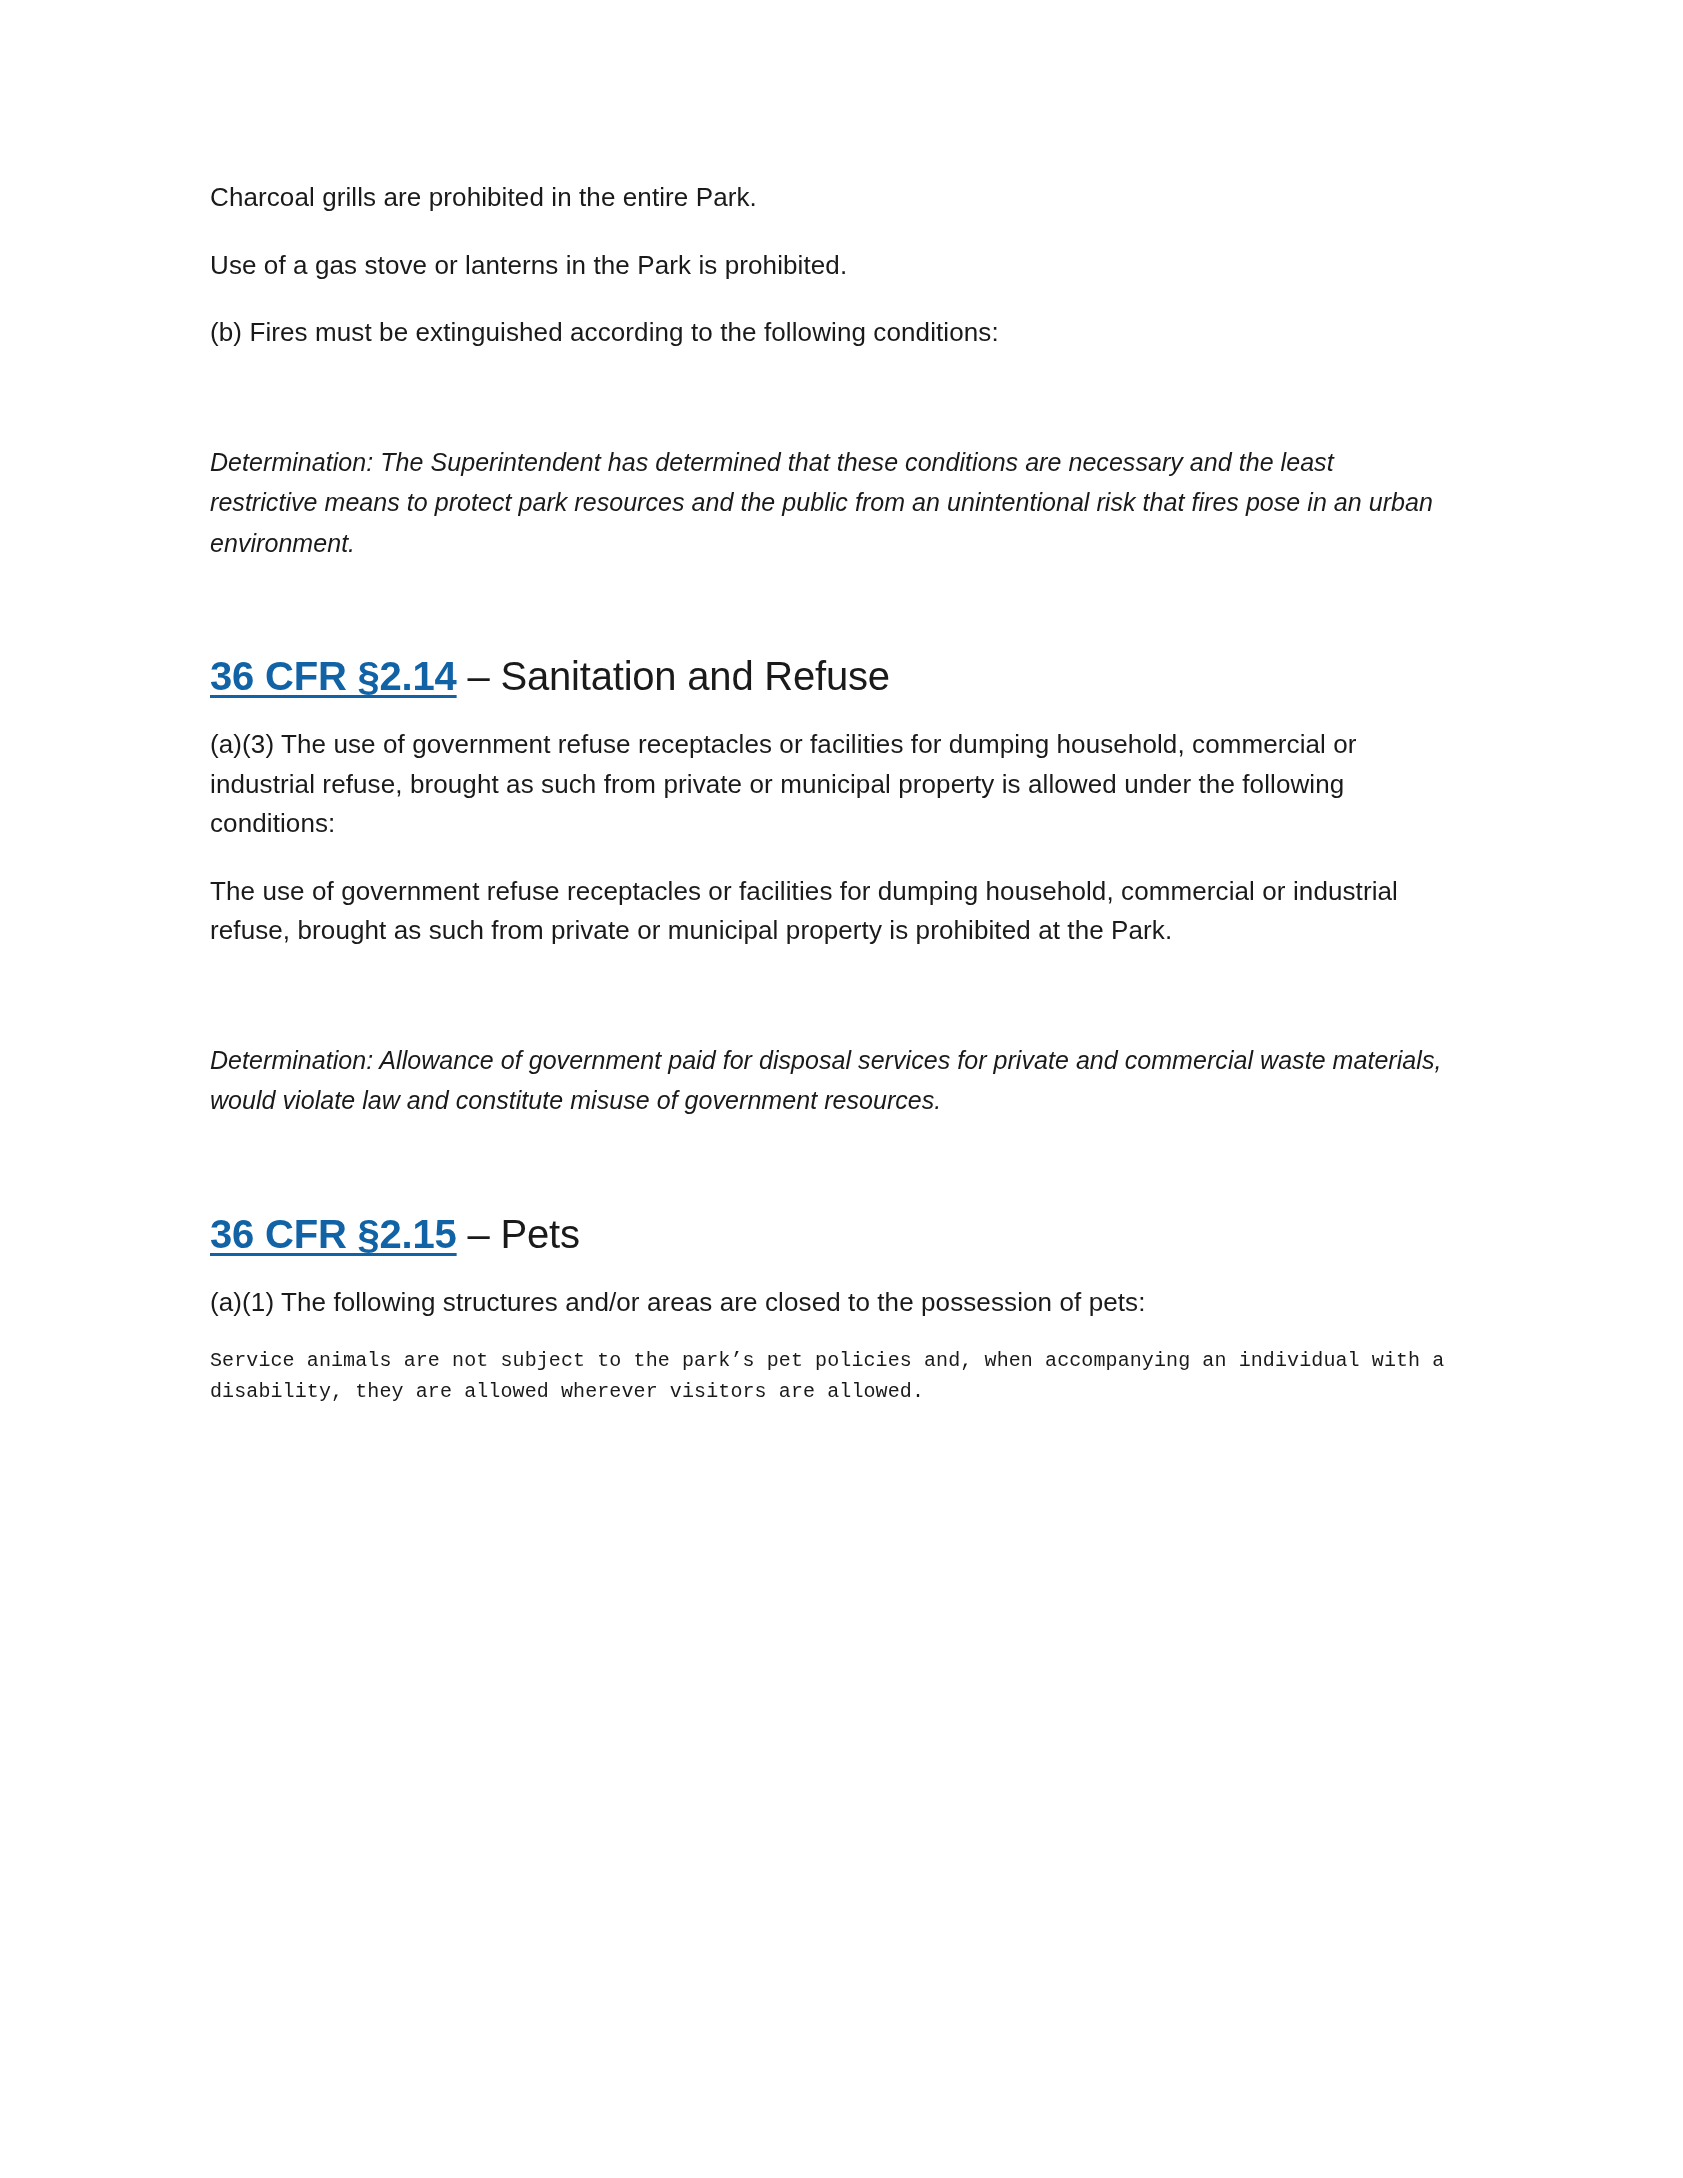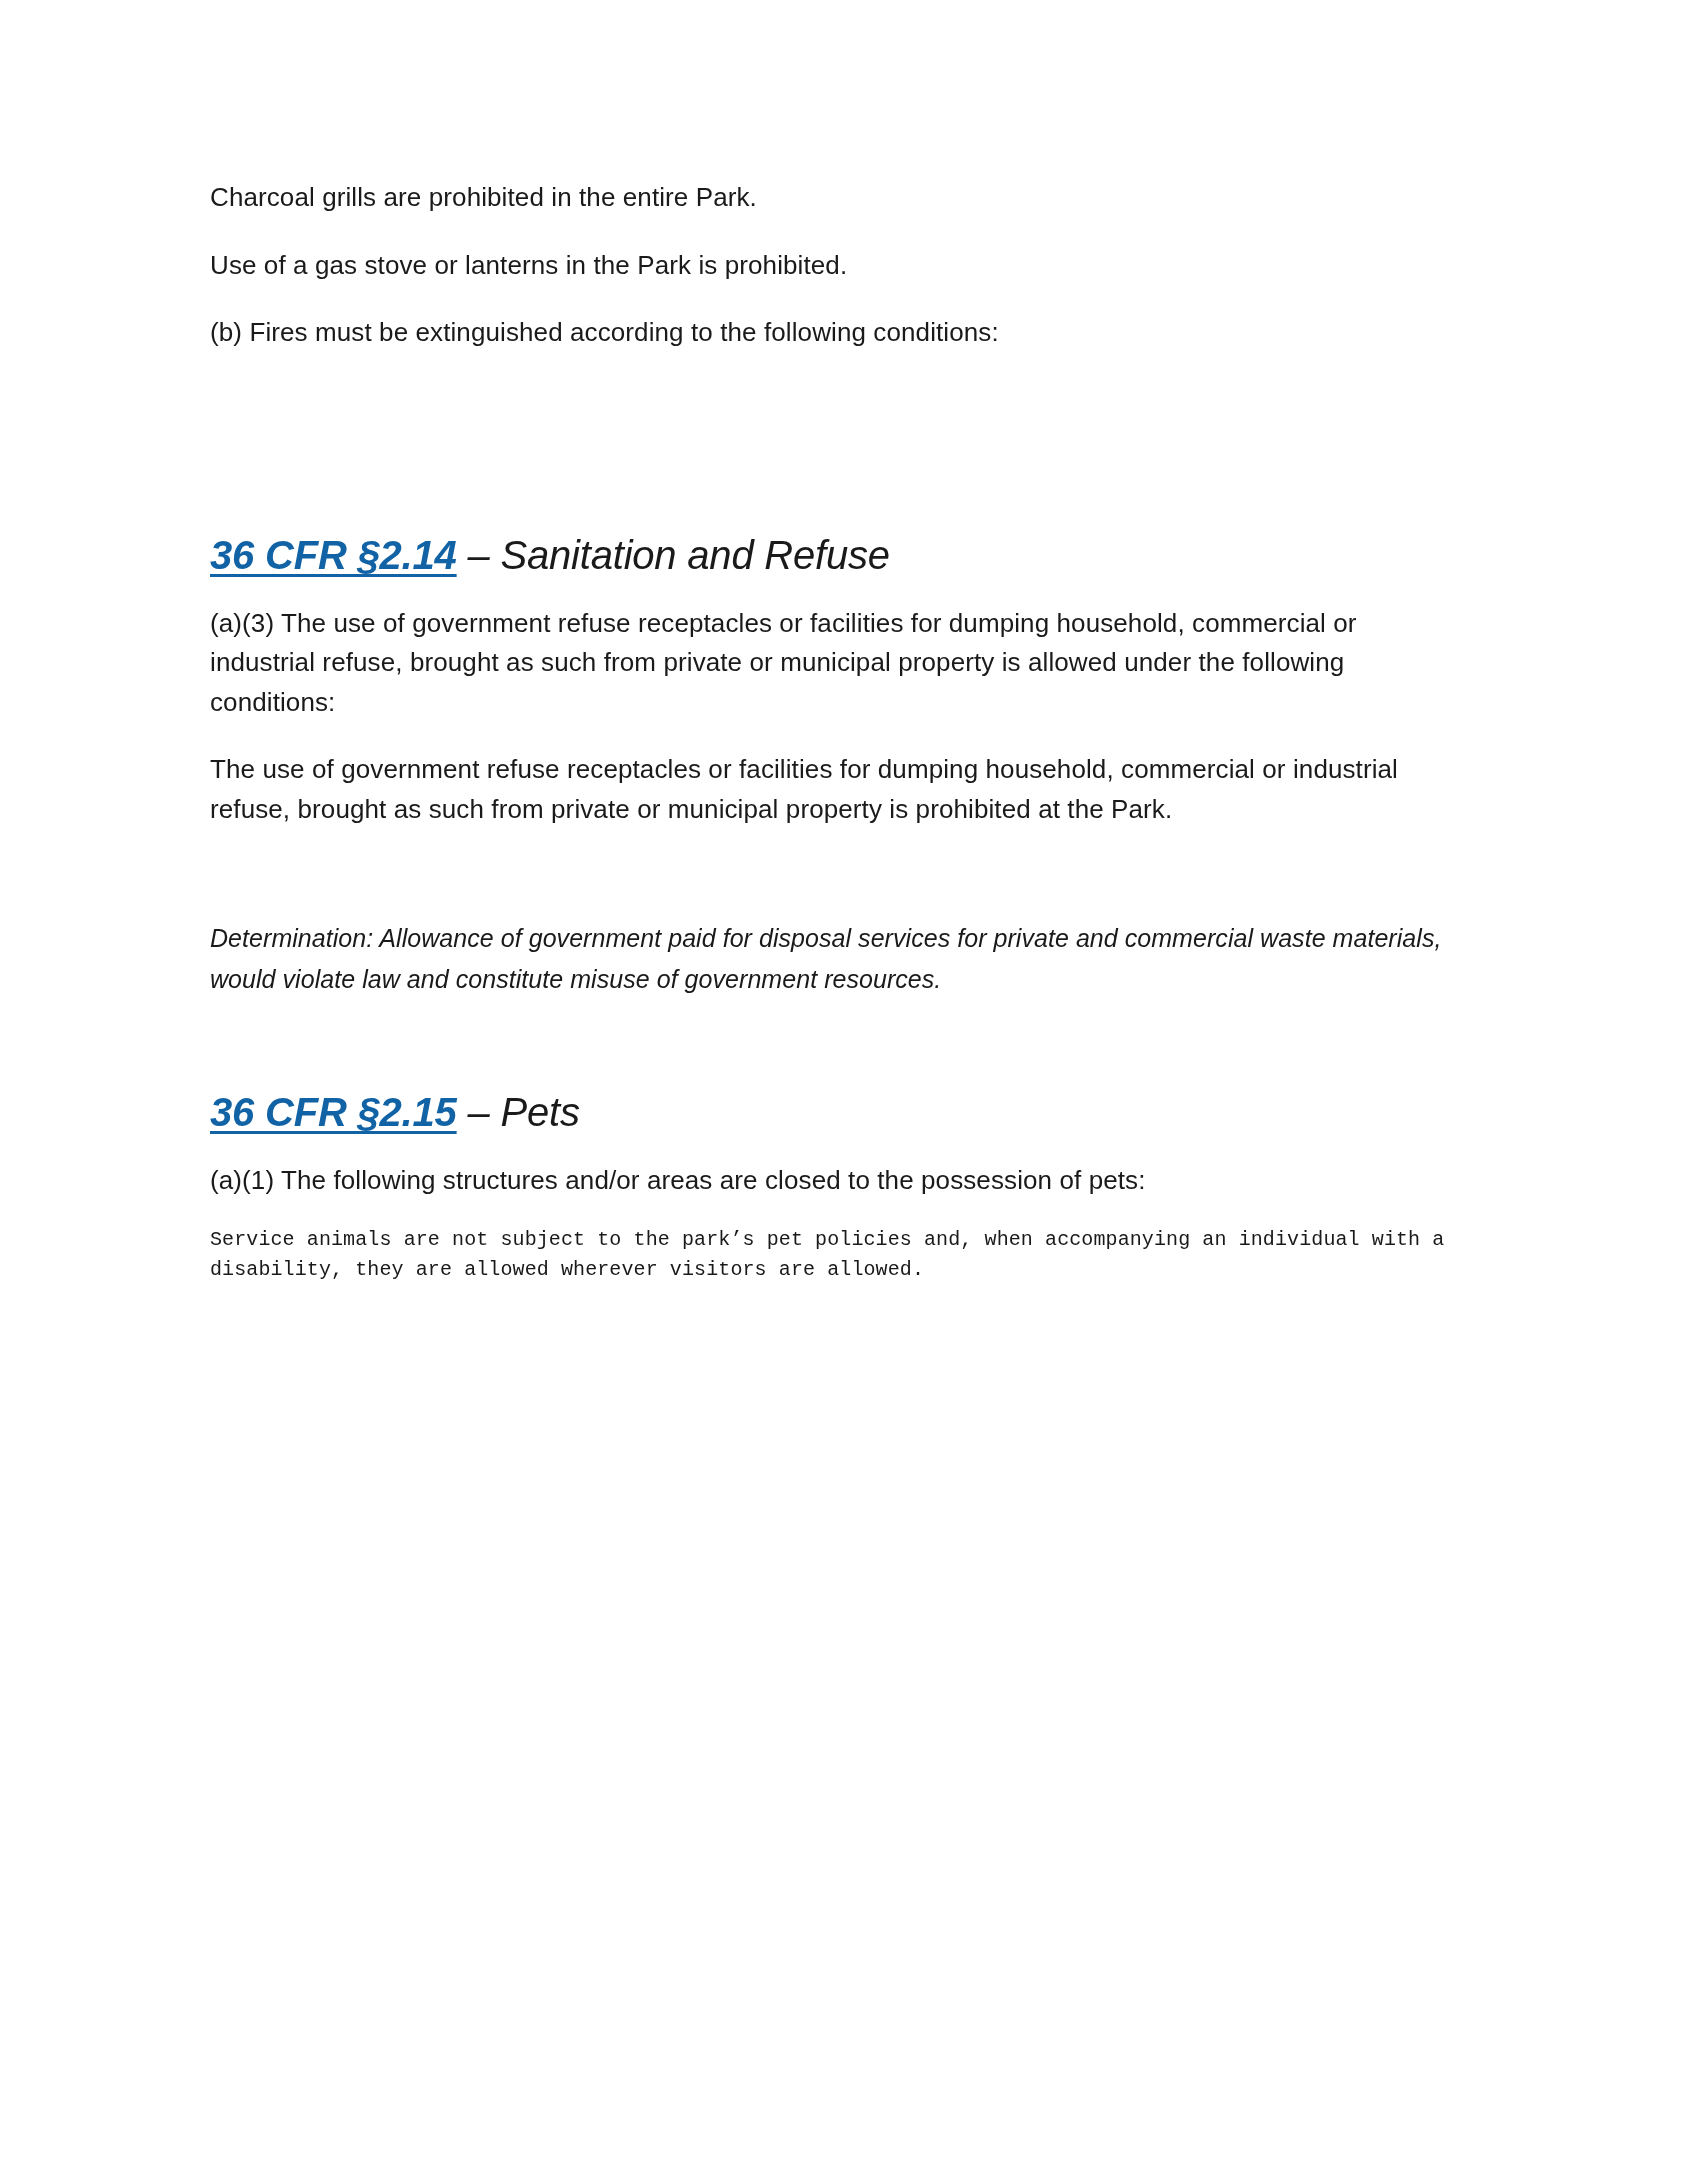--- a/index.html
+++ b/index.html
@@ -51,21 +51,20 @@
     letter-spacing: 0.05px;
   }
   .heading {
     font-family: "Liberation Sans", sans-serif;
     font-size: 40px;
     font-weight: 400;
     color: #1a1a1a;
     margin: 0 0 26px 0;
     letter-spacing: -0.2px;
     white-space: nowrap;
-    font-style: italic;
   }
   .heading .cfr-link {
     color: #1163A5;
     font-weight: 700;
     text-decoration: underline;
     text-underline-offset: 5px;
     text-decoration-thickness: 3px;
     cursor: pointer;
   }
   .heading .heading-rest {
@@ -81,20 +80,21 @@
 
     <p class="para">Charcoal grills are prohibited in the entire Park.</p>
 
     <p class="para">Use of a gas stove or lanterns in the Park is prohibited.</p>
 
     <p class="para">(b) Fires must be extinguished according to the following conditions:</p>
 
 
     <div class="gap-lg"></div>
 
+    <p class="determination">Determination: The Superintendent has determined that these conditions are necessary and the least restrictive means to protect park resources and the public from an unintentional risk that fires pose in an urban environment.</p>
 
     <div class="gap-xl"></div>
 
     <h2 class="heading">
       <span class="cfr-link">36 CFR §2.14</span><span class="heading-rest"> – Sanitation and Refuse</span>
     </h2>
 
     <p class="para">(a)(3) The use of government refuse receptacles or facilities for dumping household, commercial or industrial refuse, brought as such from private or municipal property is allowed under the following conditions:</p>
 
     <p class="para">The use of government refuse receptacles or facilities for dumping household, commercial or industrial refuse, brought as such from private or municipal property is prohibited at the Park.</p>

